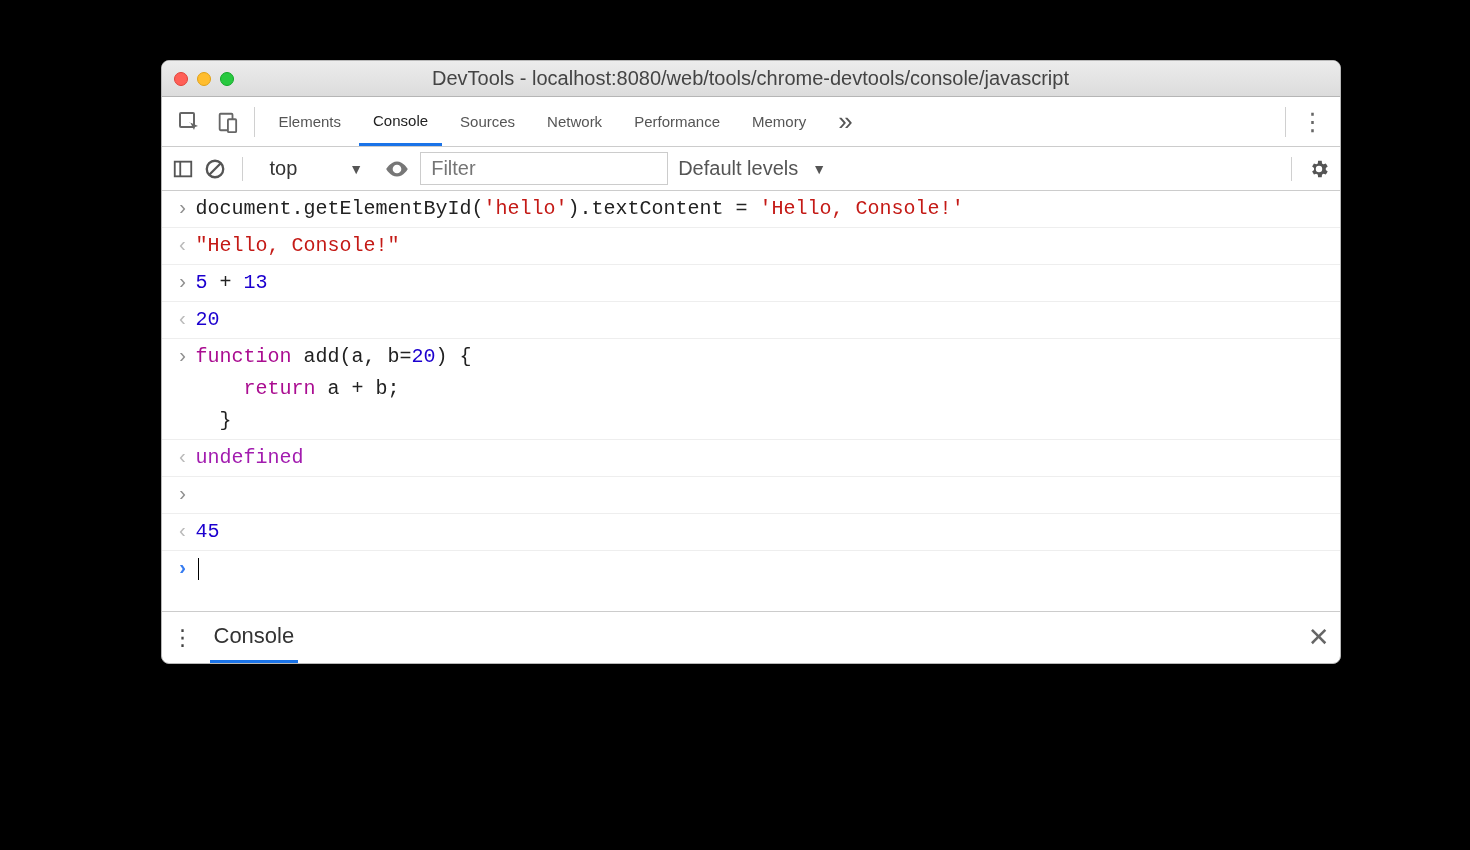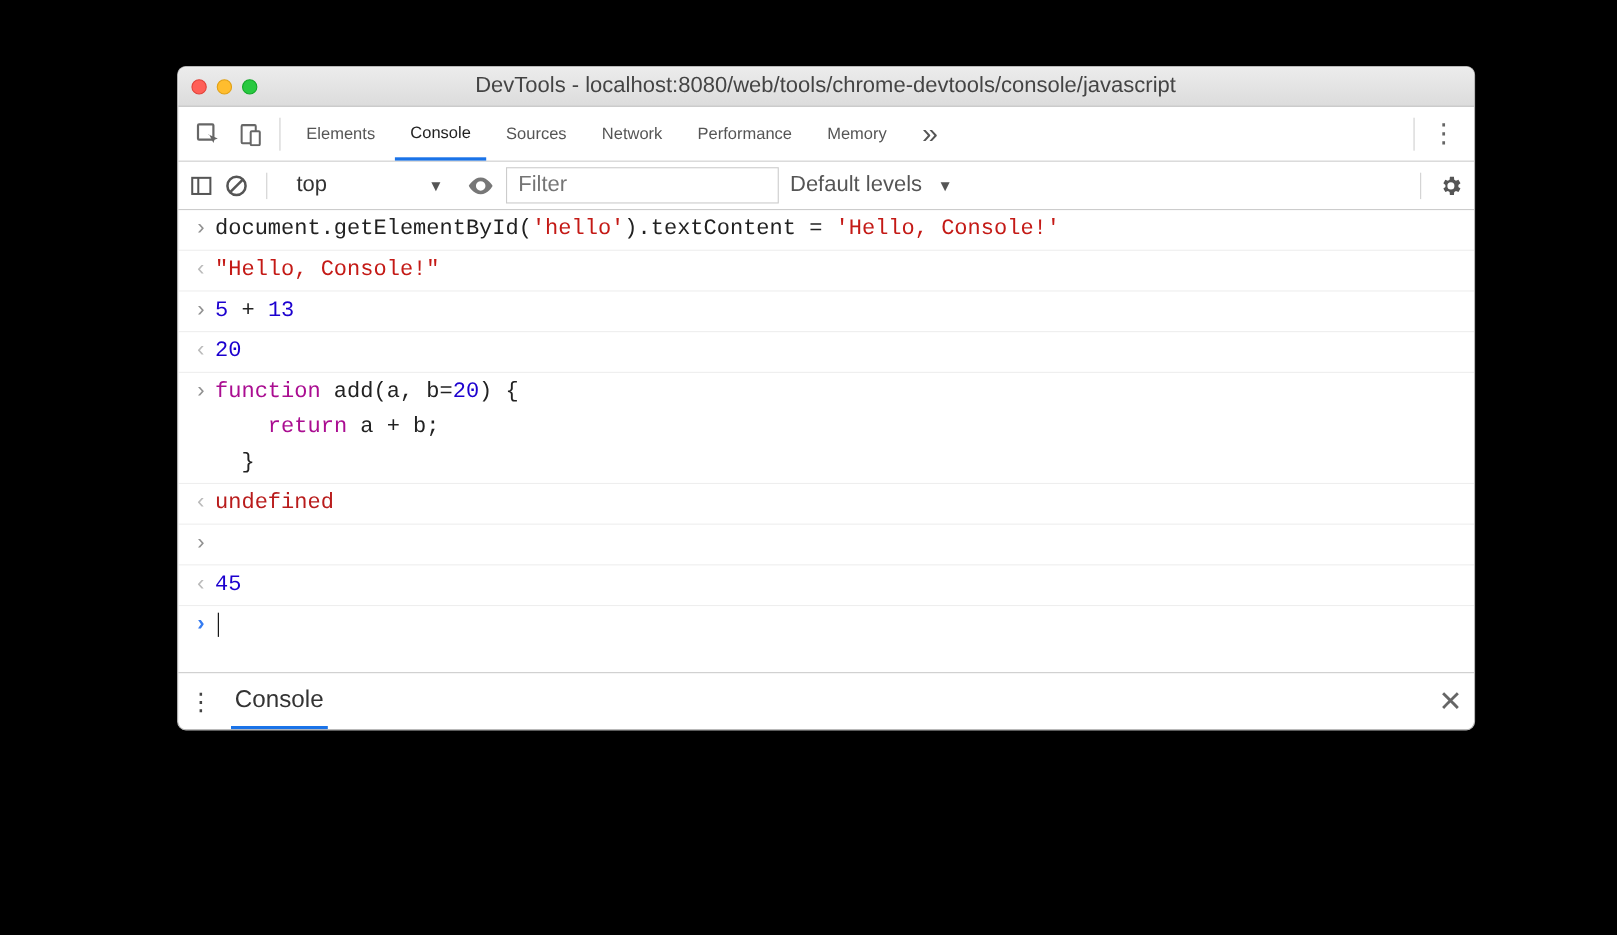--- a/index.html
+++ b/index.html
@@ -62,21 +62,21 @@
     border-bottom: 1px solid #ccc;
     display:flex; align-items:center;
     padding: 0 10px;
     gap: 10px;
     color:#555;
     font-size:20px;
   }
   .context-select {
     border:1px solid transparent;
     padding: 2px 10px;
-    display:flex; align-items:center; gap:92px;
+    display:flex; align-items:center; gap:52px;
     color:#333;
   }
   .context-select .caret { color:#555; font-size:14px; }
   .eye { color:#777; }
   .filter {
     border:1px solid #ccc;
     background:#fff;
     padding: 4px 10px;
     width: 248px;
     font-size:20px;
@@ -108,21 +108,21 @@
   .cursor {
     display:inline-block; width:1px; height:22px;
     background:#000; vertical-align:middle;
     margin-left:2px;
   }
   
   .tk-plain   { color:#222; }
   .tk-string  { color:#c41a16; }
   .tk-number  { color:#1c00cf; }
   .tk-keyword { color:#aa0d91; }
-  .tk-undef   { color:#b91c1c; }
+  .tk-undef   { color:#a21caf; }
   .tk-result-str { color:#c41a16; }
   
   .space { height: 24px; }
   .drawer {
     border-top: 1px solid #ccc;
     height: 52px;
     display:flex; align-items:center;
     padding: 0 10px;
     gap: 16px;
     color:#444;

